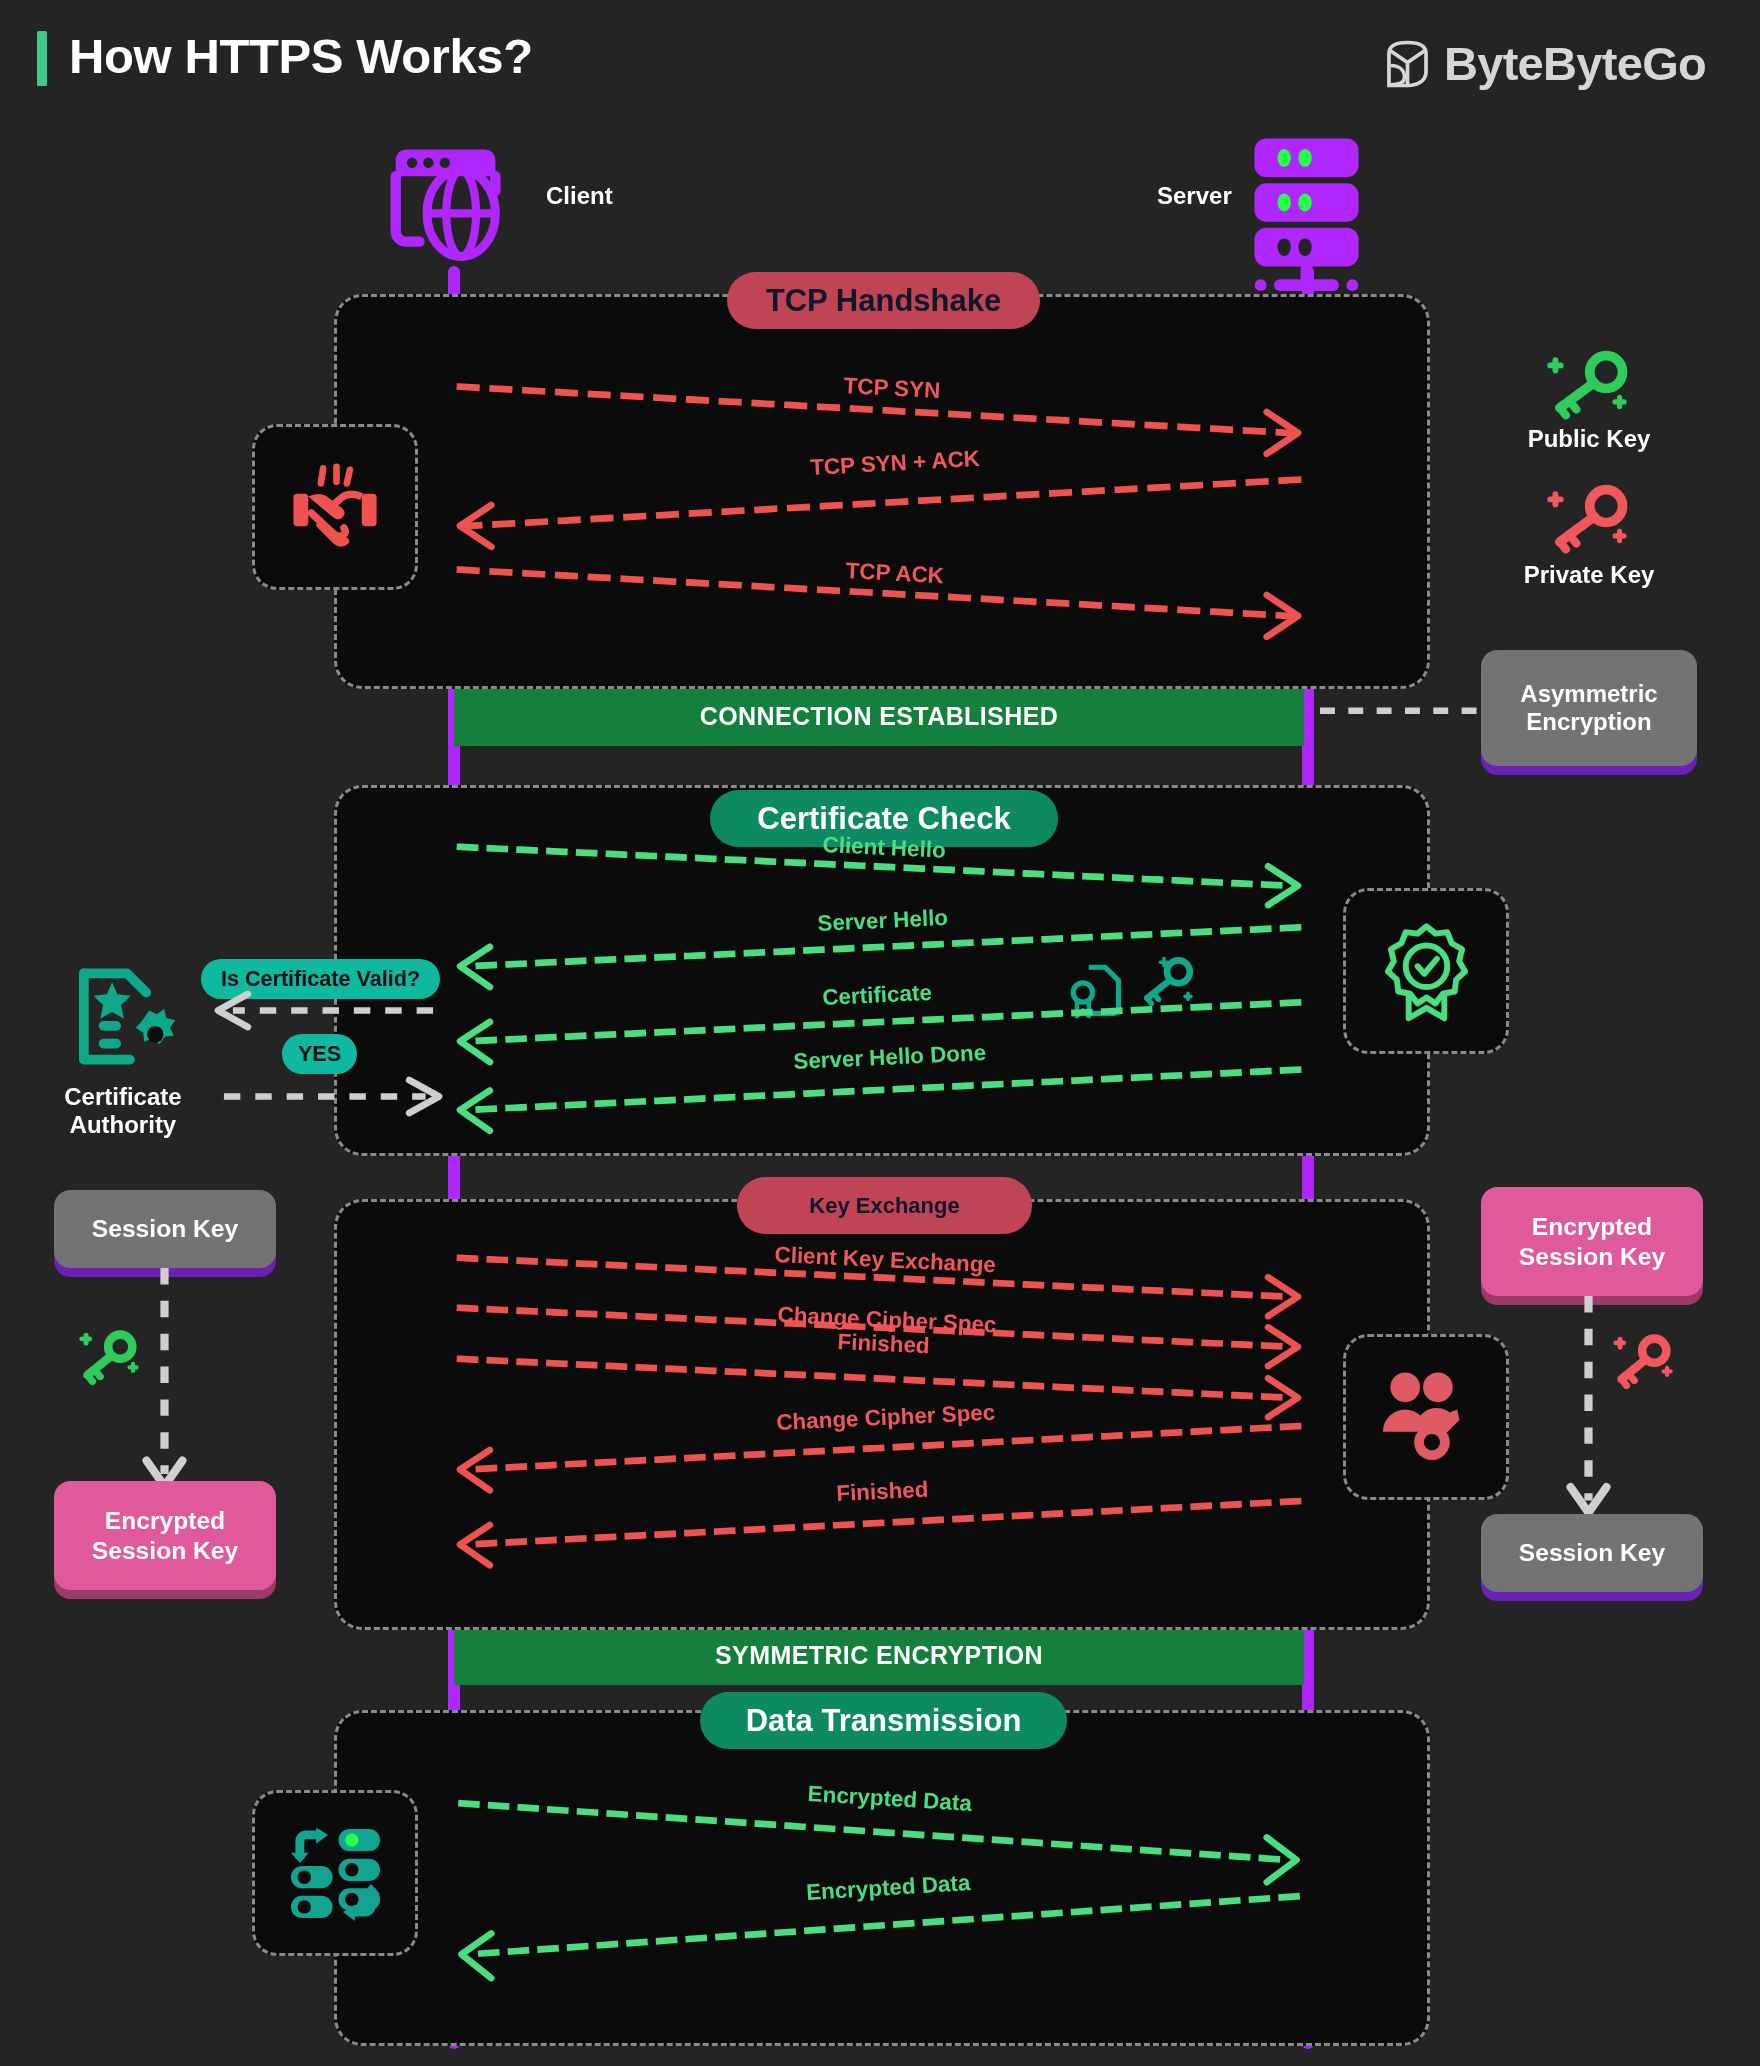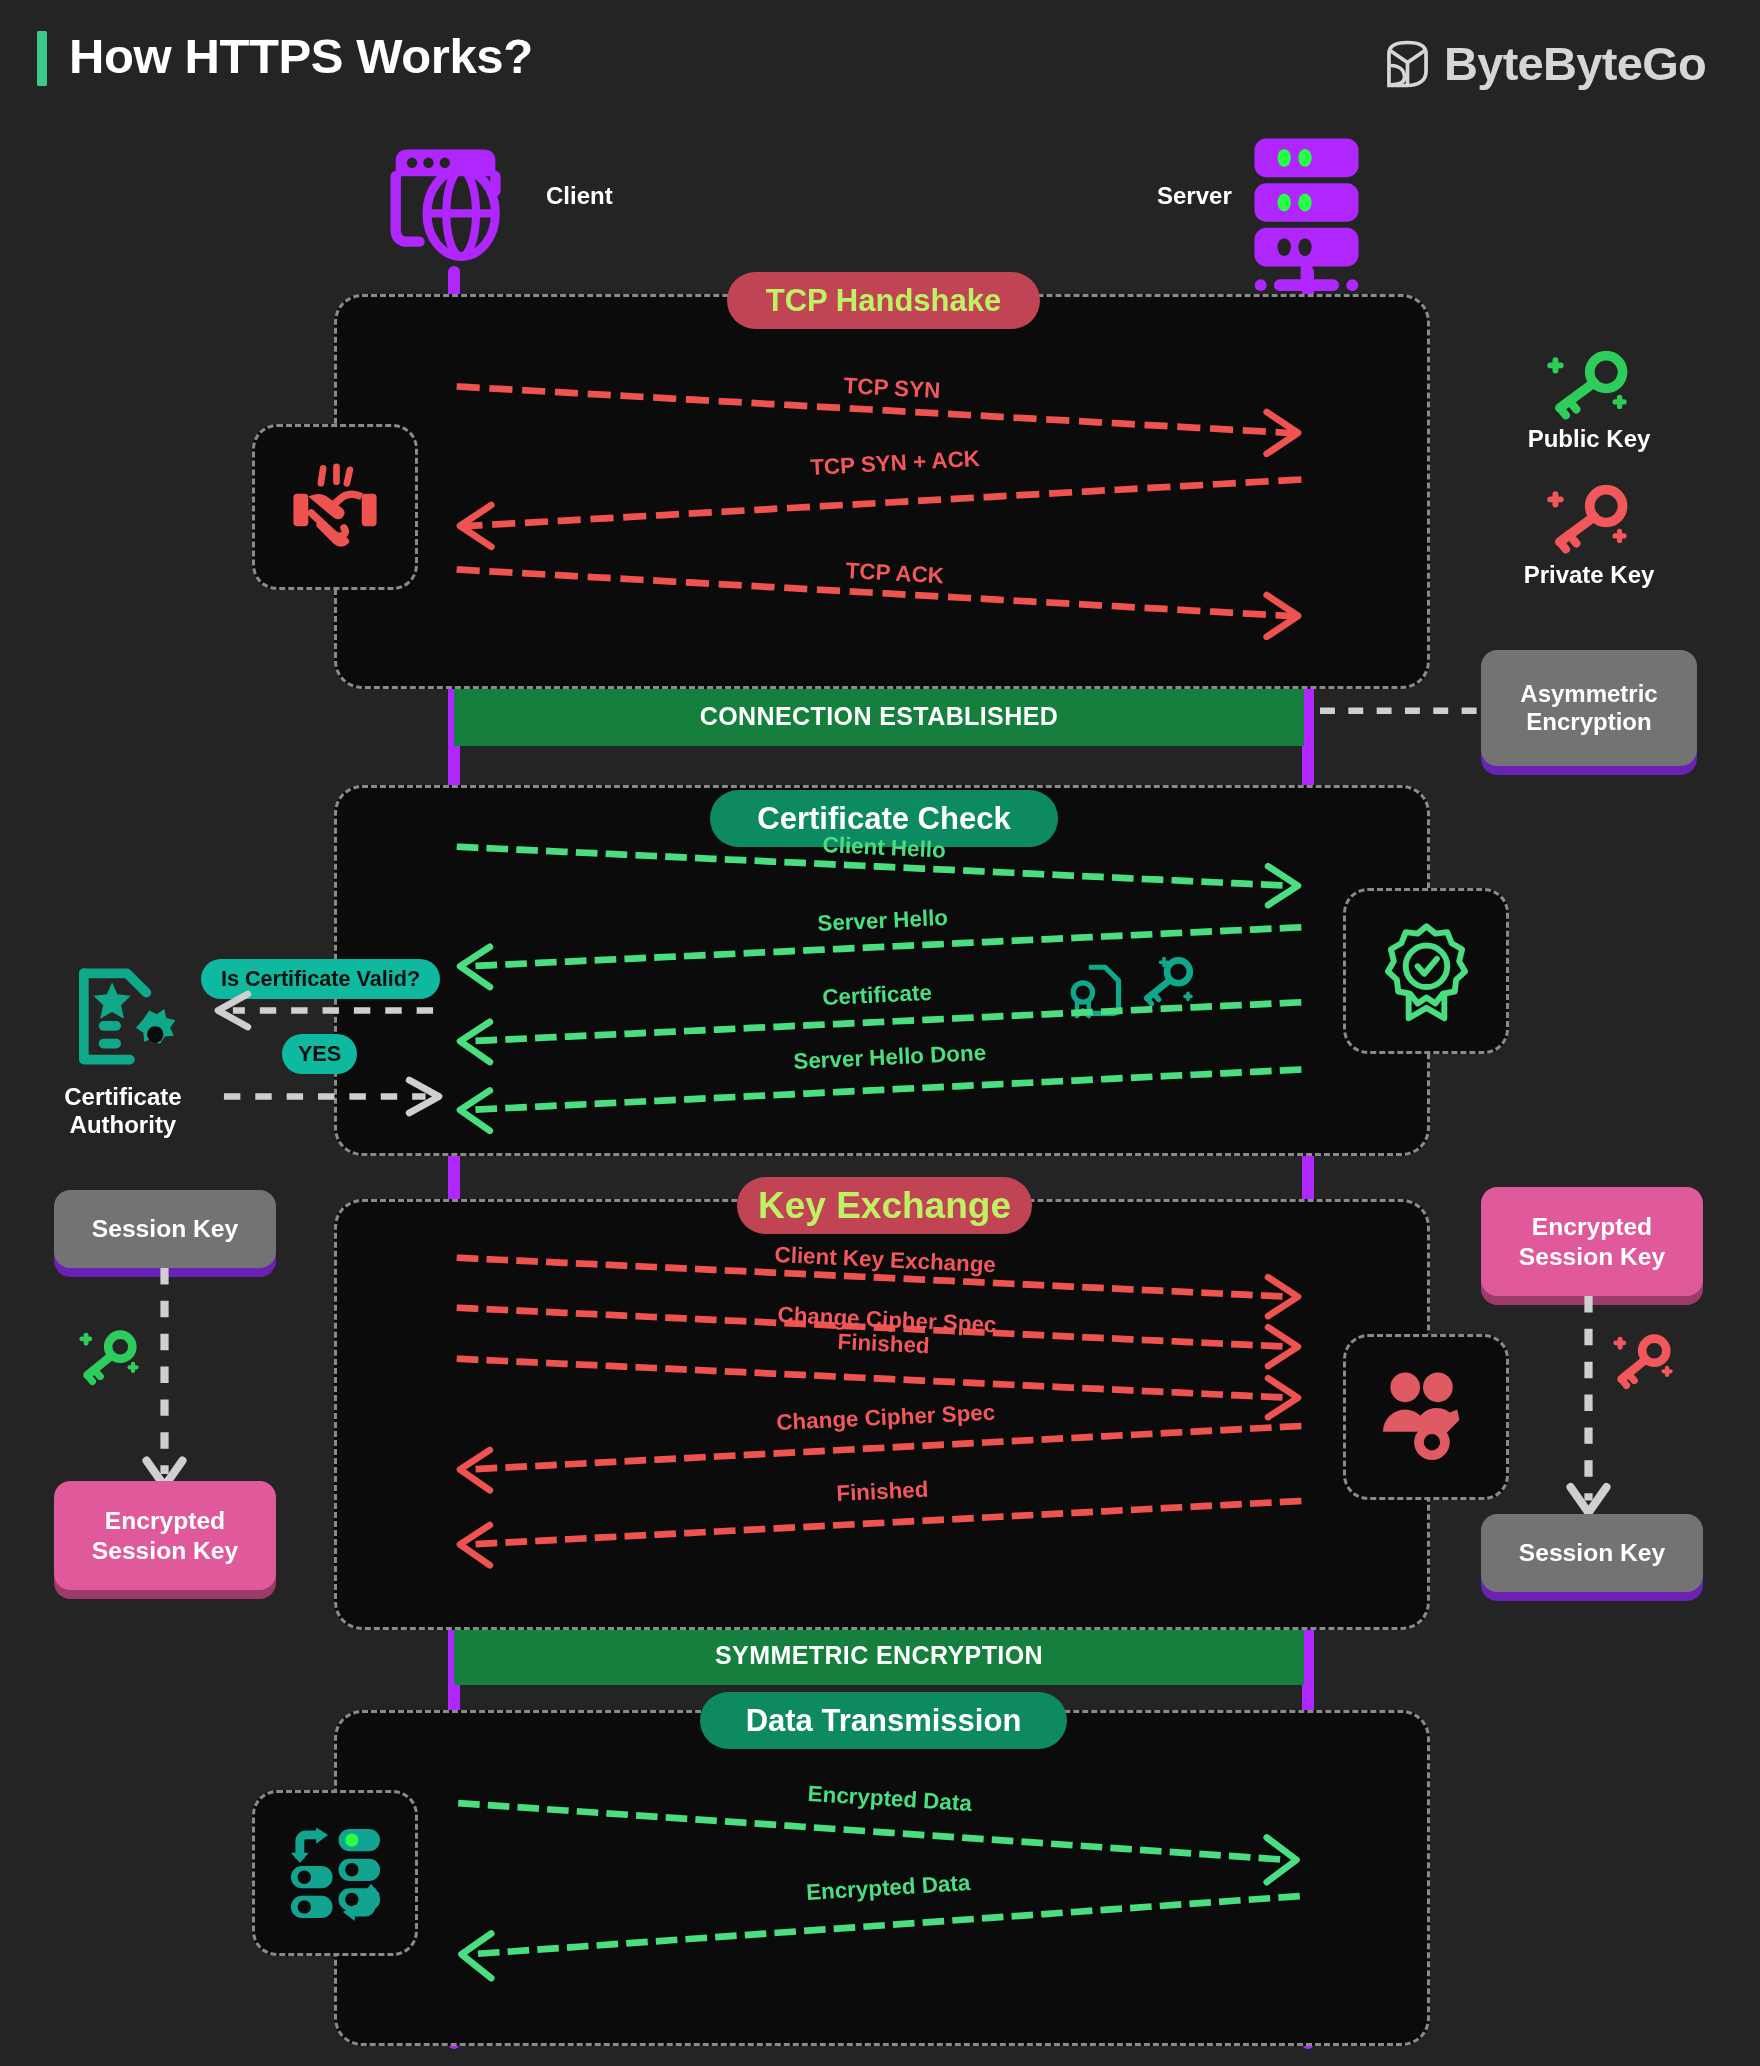--- a/index.html
+++ b/index.html
@@ -44,21 +44,21 @@
   }
 
   
   .pill {
     position:absolute;
     display:flex; align-items:center; justify-content:center;
     border-radius:30px;
     font-weight:bold;
     white-space:nowrap;
   }
-  .pill-red   { background:#c14454; color:#bef264;}
+  .pill-red   { background:#c14454; color:#0f172a;}
   .pill-green { background:#0e8a63; color:#fff;}
   .pill-teal  { background:#0fb9a0; color:#101010;}
 
   
   .kbox {
     position:absolute;
     border-radius:16.4px;
     display:flex; align-items:center; justify-content:center;
     text-align:center;
     color:#fff; font-weight:bold; line-height:1.18;
@@ -306,21 +306,21 @@
     <svg width="98" height="98" viewBox="0 0 132 132">
       <circle cx="38" cy="26" r="20" fill="#e05a63"></circle>
       <circle cx="82" cy="26" r="20" fill="#e05a63"></circle>
       <path d="M8 86 a30 30 0 0 1 60 0 z" fill="#e05a63"></path>
       <path d="M56 68 a28 28 0 0 1 42 -8 l10 -4 l3 14 l-38 38" fill="#e05a63"></path>
       <circle cx="74" cy="100" r="24" fill="#e05a63"></circle>
       <circle cx="74" cy="100" r="11" fill="#0b0b0b"></circle>
     </svg>
   </div>
 
-  <div class="pill pill-red" style="left:737px;top:1177px;width:295px;height:57px;font-size:37px;">Key Exchange</div>
+  <div class="pill pill-red" style="left:737px;top:1177px;width:295px;height:57px;font-size:22px;">Key Exchange</div>
 
   <svg class="msg" style="left:454px;top:1246px;" width="850" height="82" viewBox="0 0 1140 110">
     <line x1="8" y1="16" x2="1118" y2="68" stroke="#ef5350" stroke-width="9" stroke-dasharray="20 20" stroke-linecap="square"></line>
     <polyline points="1092,42 1132,68 1092,94" fill="none" stroke="#ef5350" stroke-width="9" stroke-linecap="round" stroke-linejoin="round"></polyline>
   </svg>
   <div class="msg" style="left:774px;top:1242px;">
     <div class="lbl" style="color:#f2575c;transform:rotate(2.7deg);left:0;top:0;">Client Key Exchange</div>
   </div>
 
   <svg class="msg" style="left:454px;top:1296px;" width="850" height="82" viewBox="0 0 1140 110">

